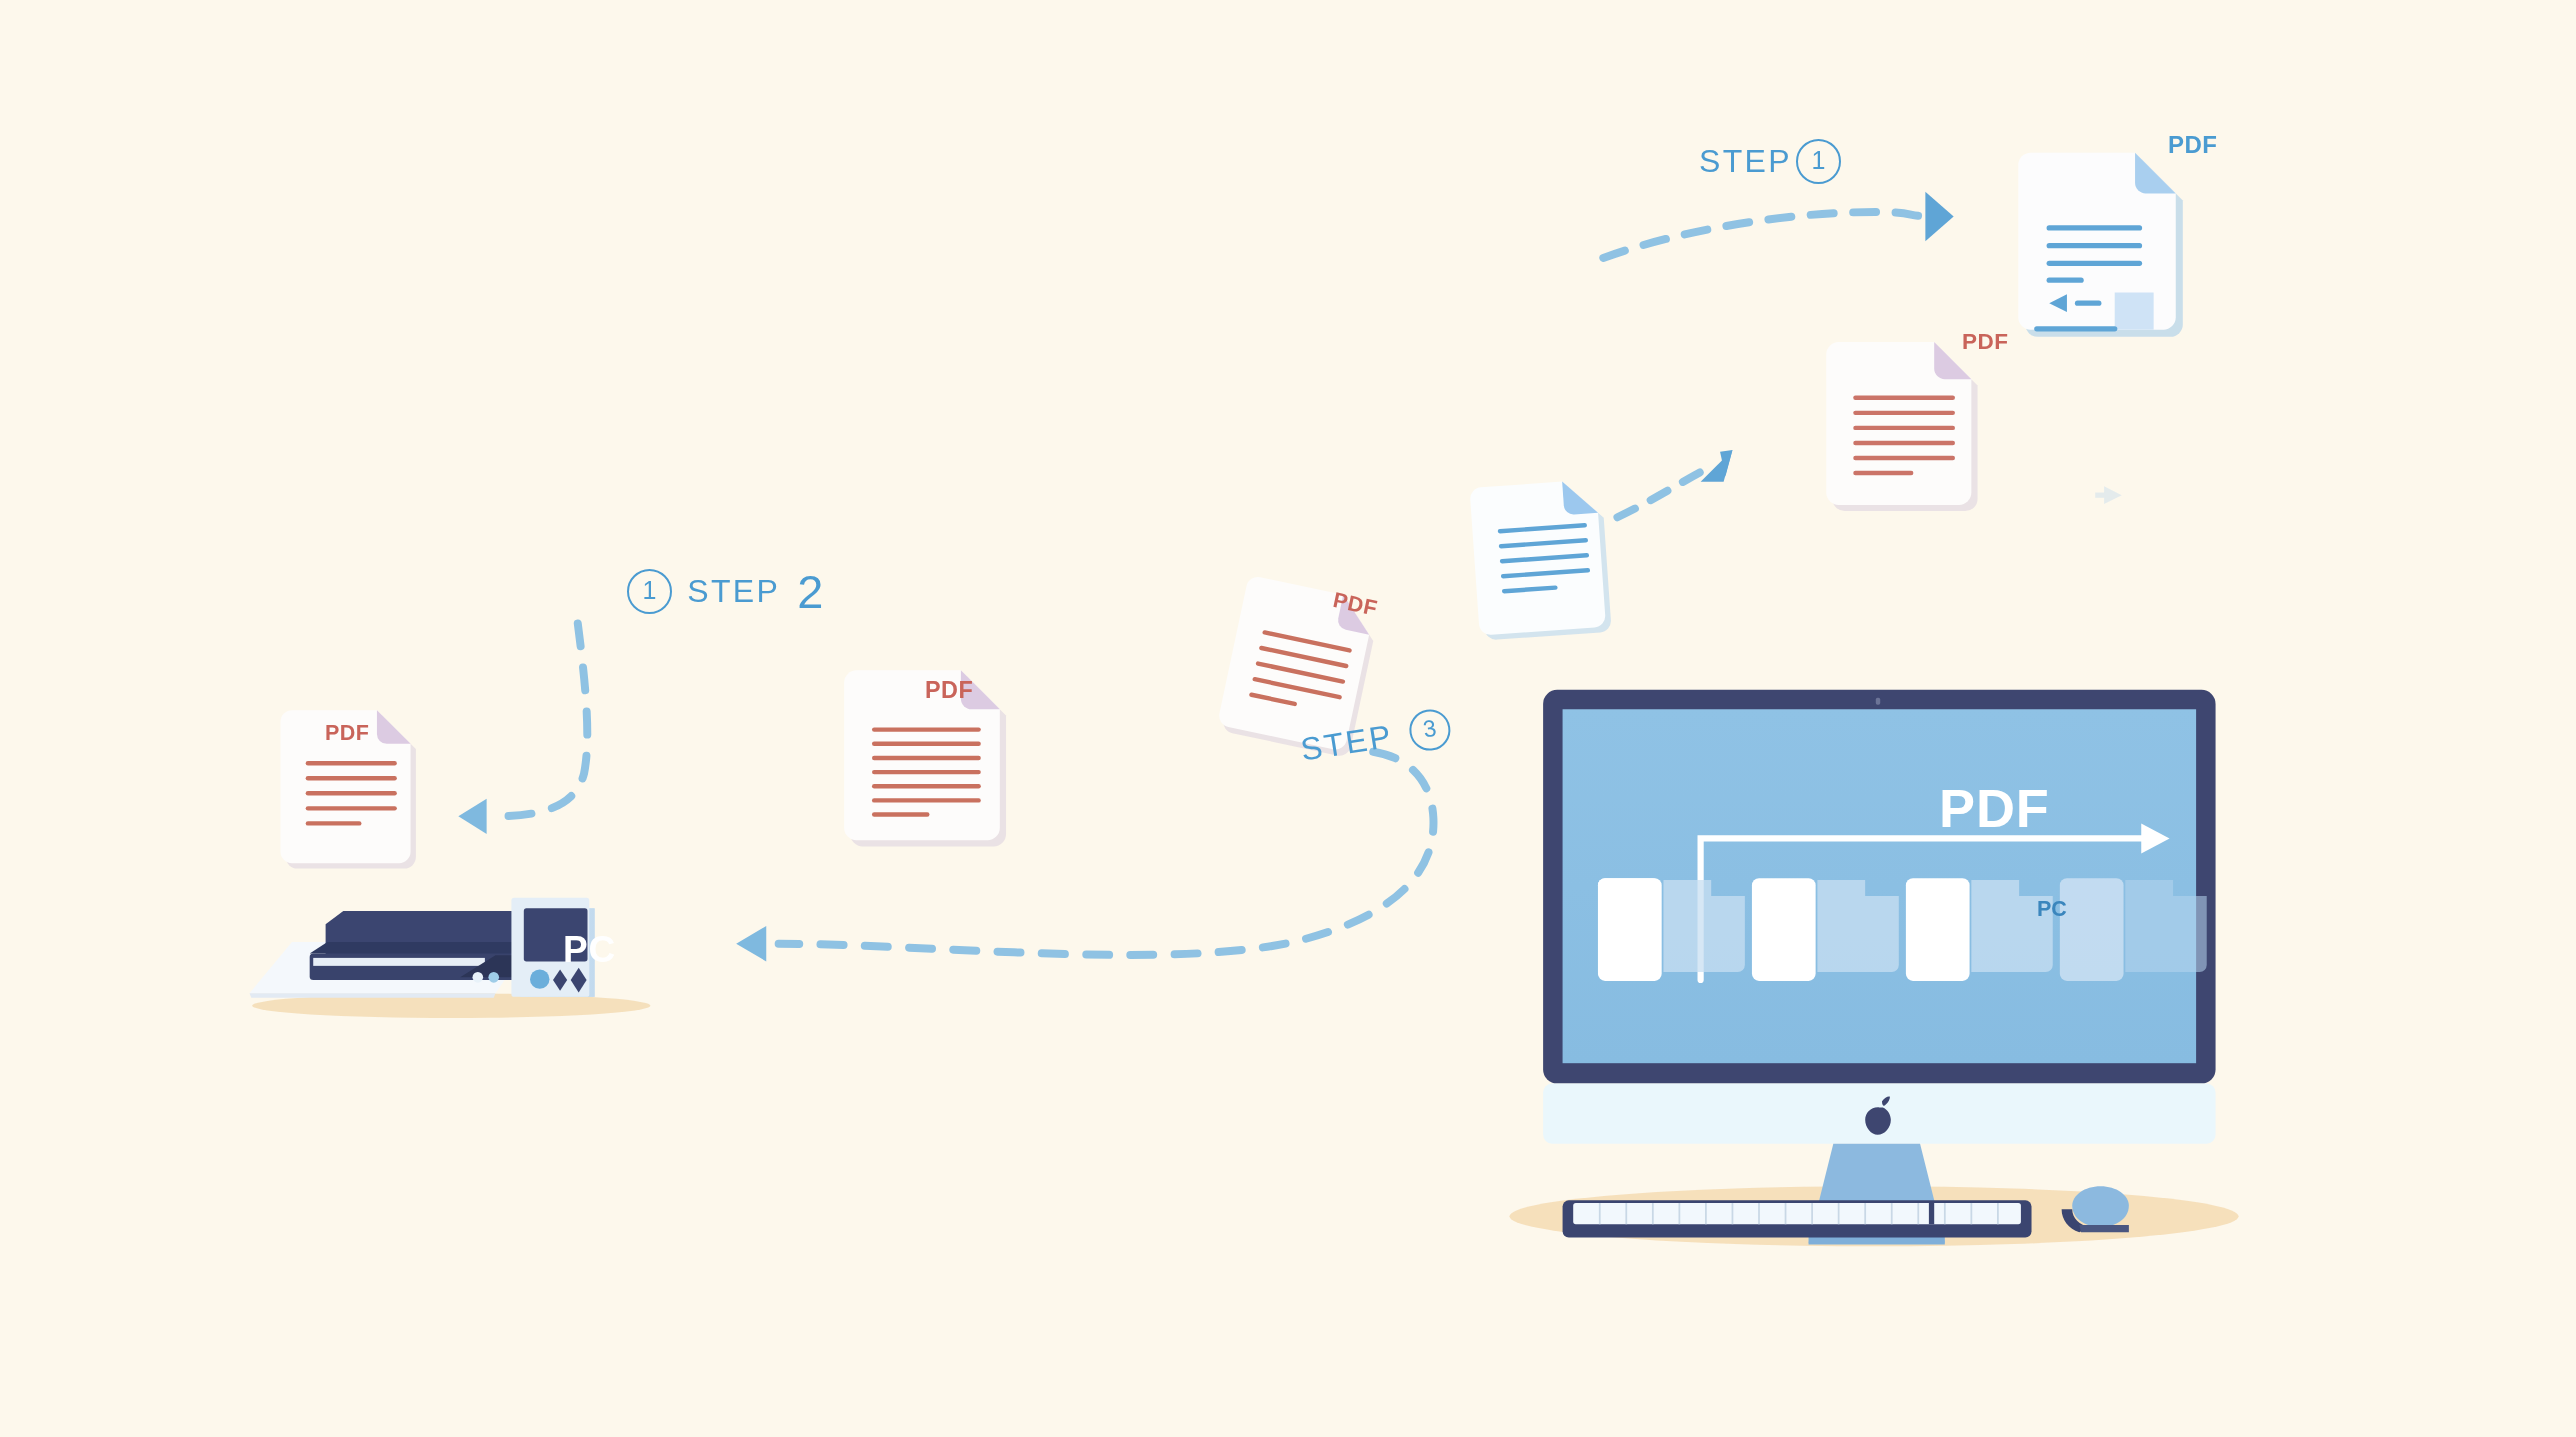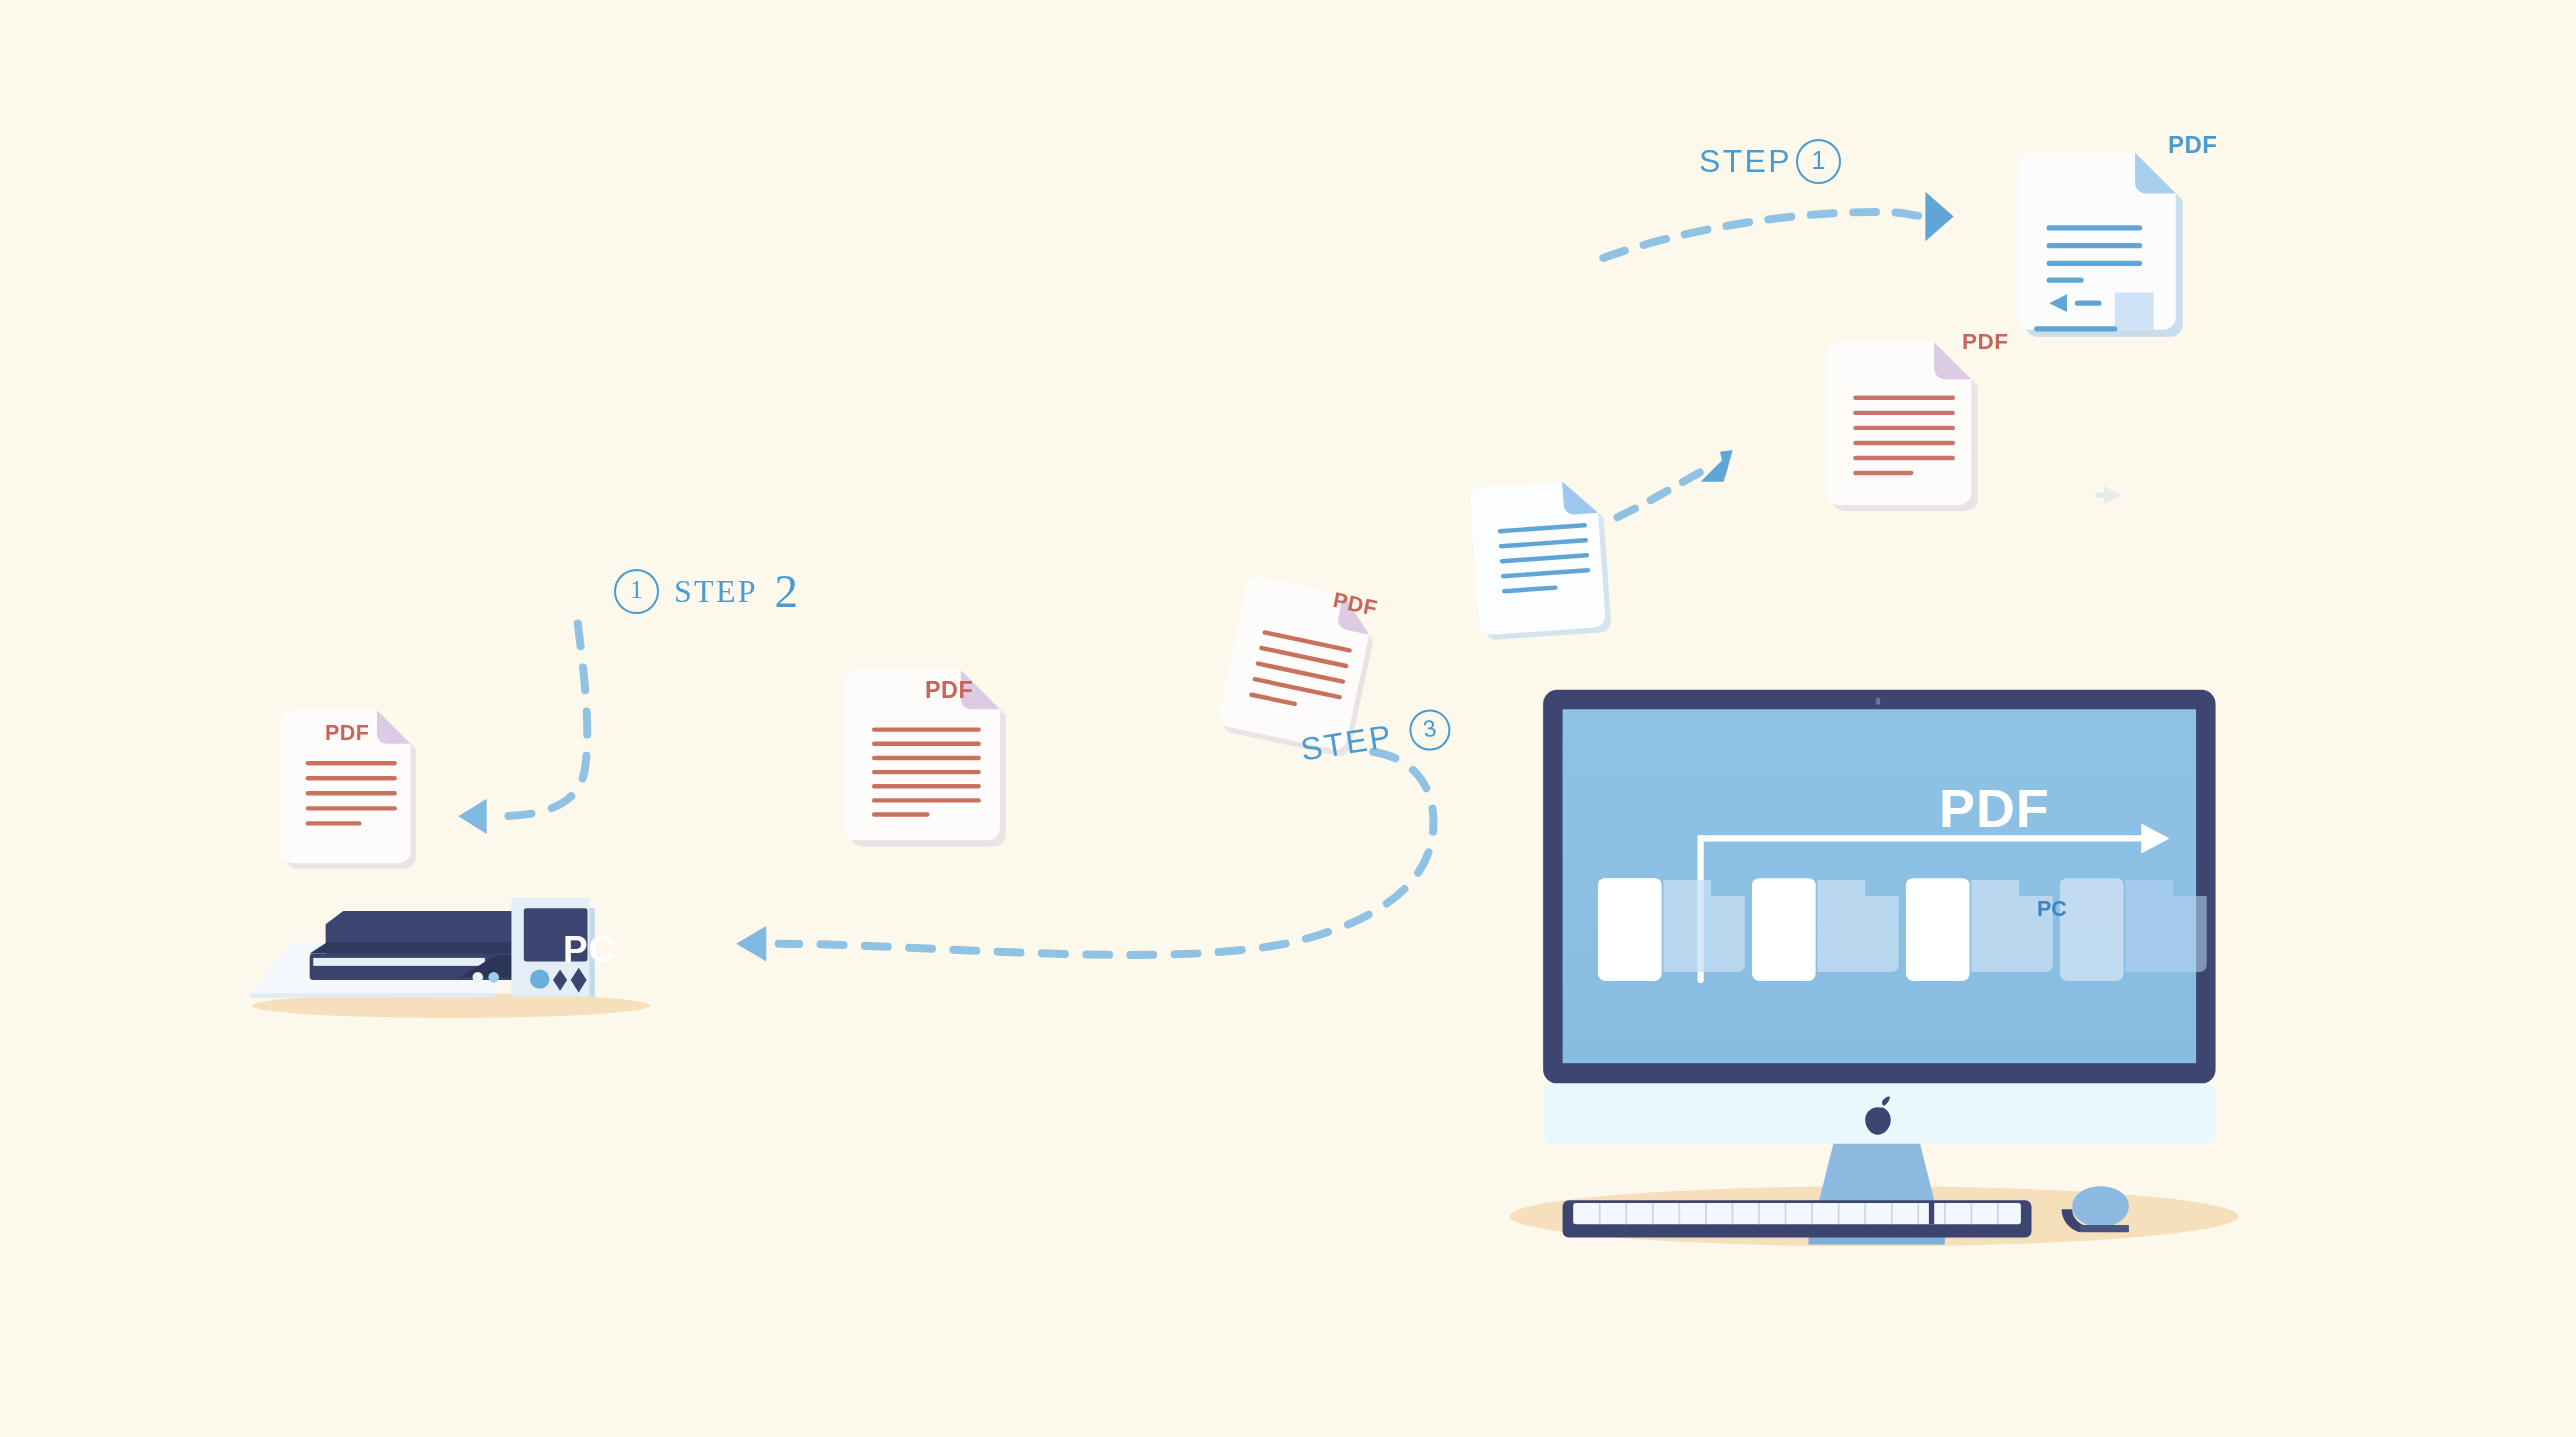--- a/index.html
+++ b/index.html
@@ -28,21 +28,21 @@
     display:inline-block;
     width:41px;height:41px;line-height:38px;
     border:2.3px solid #4A9BD1;border-radius:50%;
     text-align:center;font-size:25px;
     vertical-align:middle;
   }
   .step-big{
     font-size:47px;font-weight:400;vertical-align:middle;
   }
   #step1{ left:1699px; top:139px; }
-  #step2{ left:614px; top:564px;font-family:Liberation Serif, serif; }
+  #step2{ left:627px; top:564px; }
   #step3{ left:1301px; top:730px; transform:rotate(-9deg); transform-origin:left center;}
   #step3 .step-circle{ width:37px;height:37px;line-height:35px;font-size:23.4px;}
   .doc-label{
     position:absolute;font-size:24px;font-weight:700;
     letter-spacing:0.5px;
   }
   .mon-pdf{
     position:absolute;color:#FFFFFF;font-weight:700;
     font-size:54px;letter-spacing:0.9px;
   }

